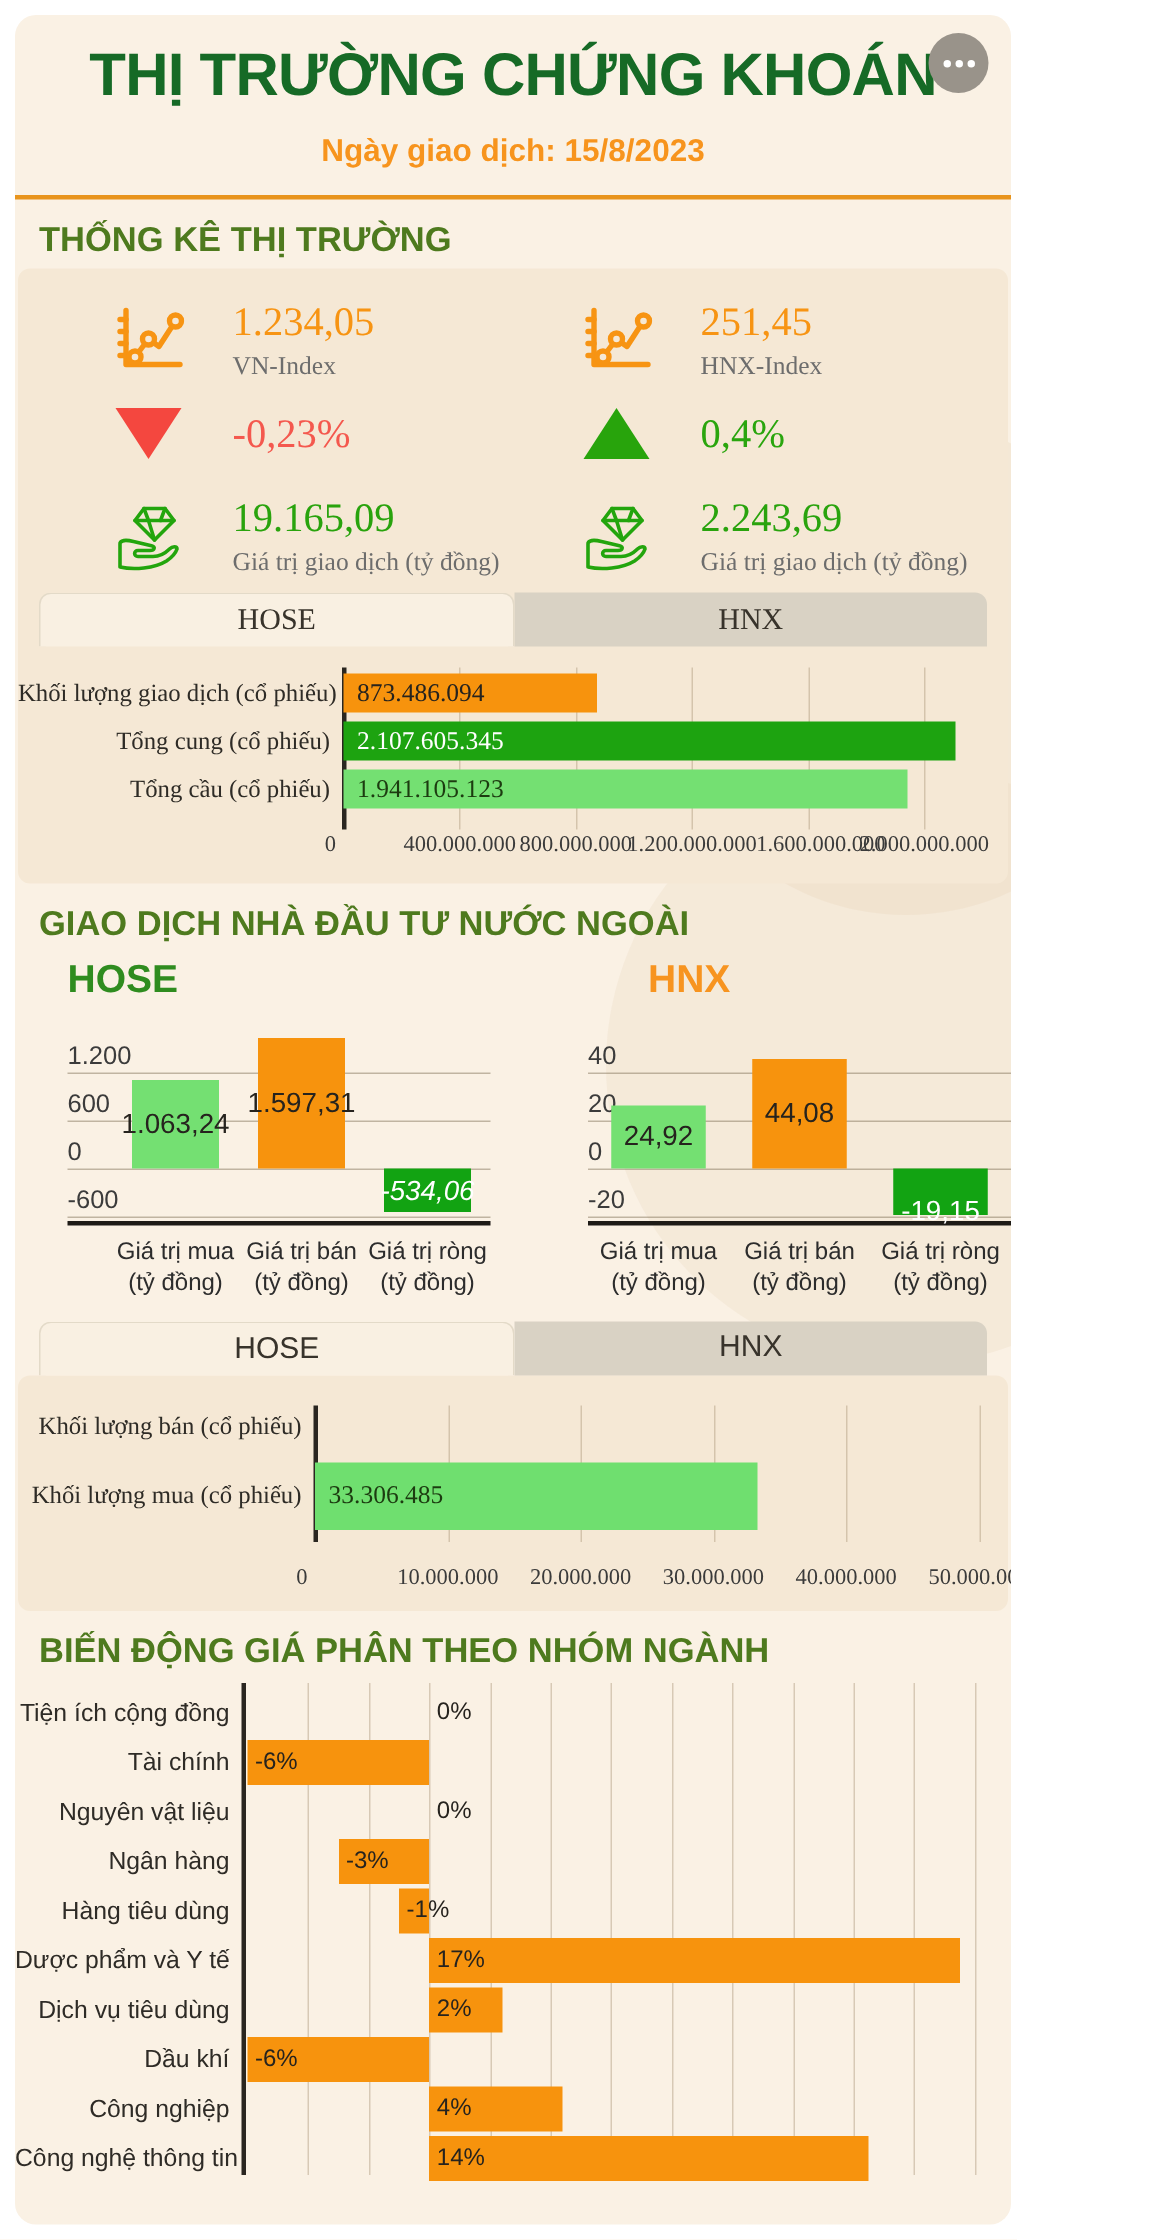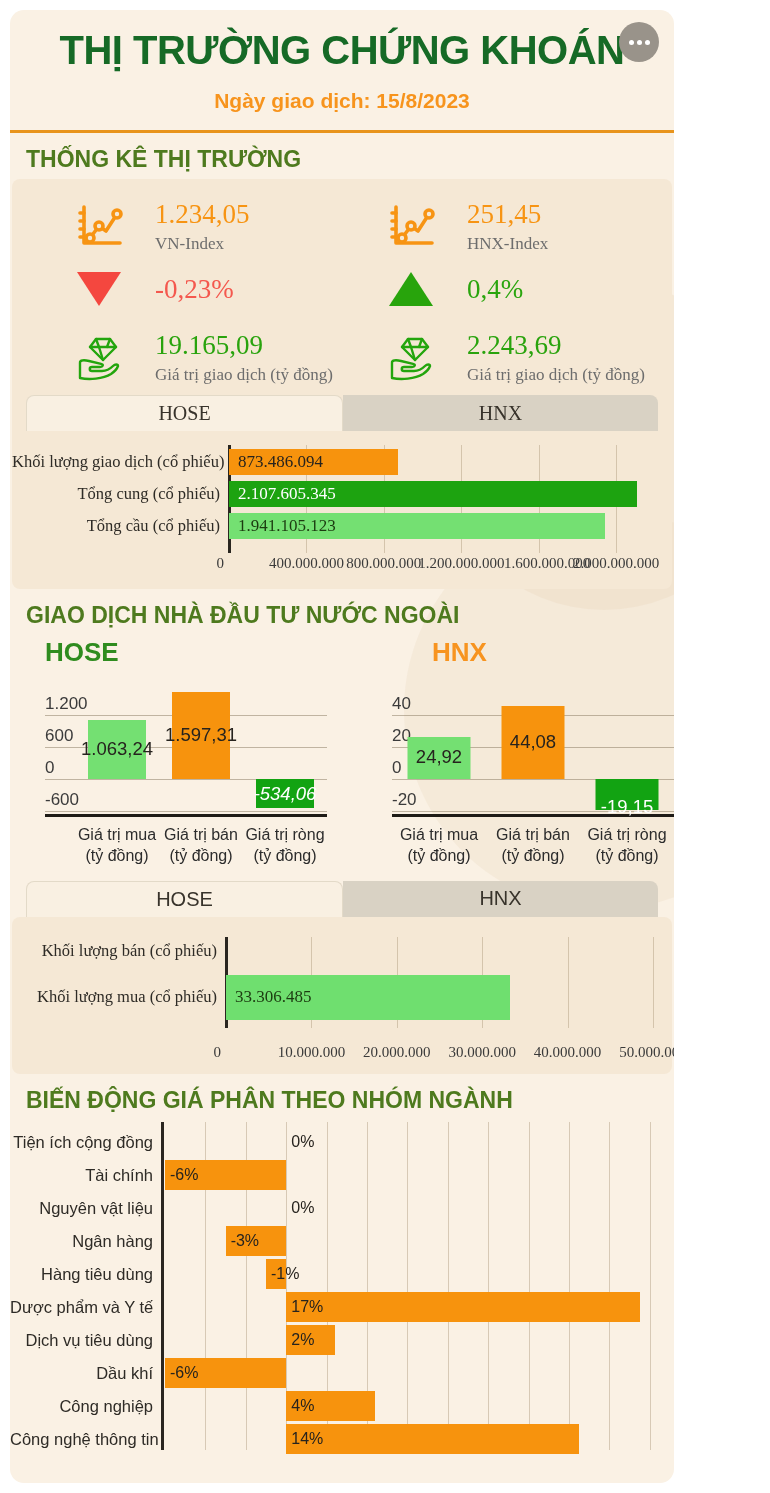--- a/index.html
+++ b/index.html
@@ -79,21 +79,21 @@
   .col-slots{position:absolute;top:0;bottom:0;right:0;left:var(--cols-left,0);display:flex;}
   .col-slot{flex:1;position:relative;}
   .col-bar{position:absolute;left:50%;transform:translateX(-50%);width:var(--bar-w,58px);display:flex;justify-content:center;}
   .col-bar.pos{align-items:center;padding-bottom:2px;}
   .col-bar.neg{align-items:center;}
   .col-val{font-size:18.5px;white-space:nowrap;}
   .col-axis{height:3px;background:#1e1b16;}
   .col-xrow{display:flex;margin-left:var(--cols-left,0);padding-top:8px;}
   .col-xlab{flex:1;text-align:center;font-size:16px;color:#2c2c2c;line-height:1.3;padding:0 2px;}
 
-  .panel2{padding:20px 0 10px 16px;margin-top:0;}
+  .panel2{padding:20px 0 10px 0;margin-top:0;}
 </style>
 </head>
 <body>
 
 <div class="card">
   <div class="decor b1"></div>
   <div class="decor b2"></div>
 
   <div class="more-btn">
       <i></i>

